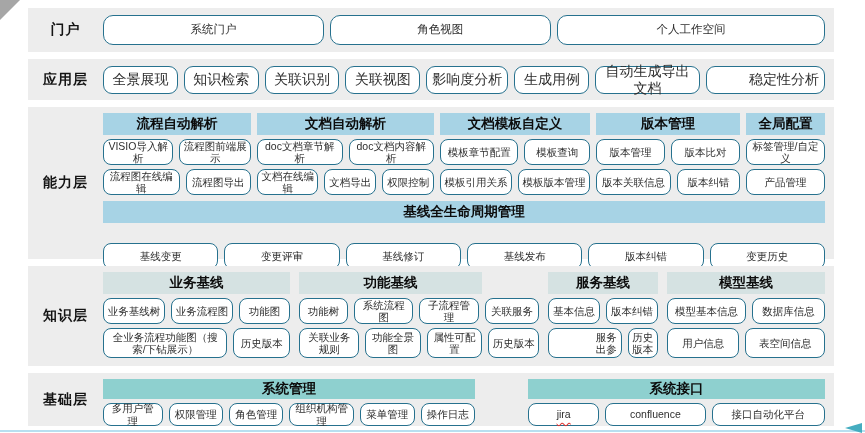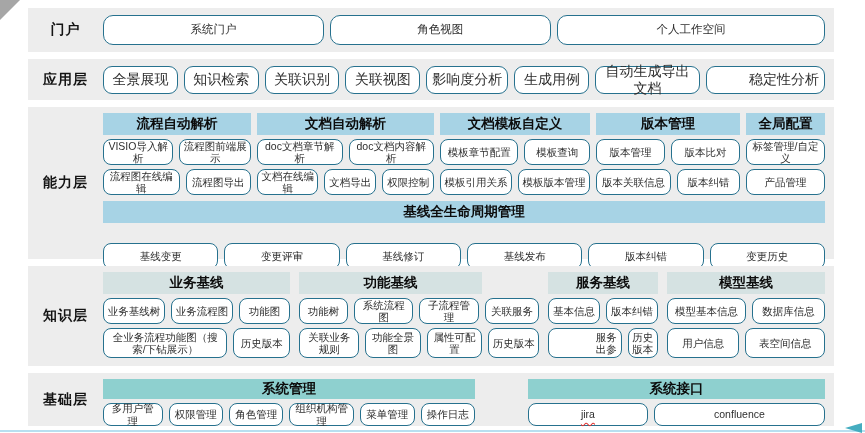--- a/index.html
+++ b/index.html
@@ -254,20 +254,21 @@
               <div class="btn" style="flex-grow: 110;">组织机构管理</div>
               <div class="btn" style="flex-grow: 90;">菜单管理</div>
               <div class="btn" style="flex-grow: 90;">操作日志</div>
             </div>
         </div>
         <div class="group b1">
           <div class="group-header hdr-teal">系统接口</div>
           <div class="btn-row">
               <div class="btn wavy" style="flex-grow: 72;">jira</div>
               <div class="btn" style="flex-grow: 105;">confluence</div>
+              <div class="btn" style="flex-grow: 120;">接口自动化平台</div>
             </div>
         </div>
       </div>
     </div>
   </section>
 
   <div class="bottom-line"></div>
   <div class="bottom-arrow"></div>
 </div>
 

